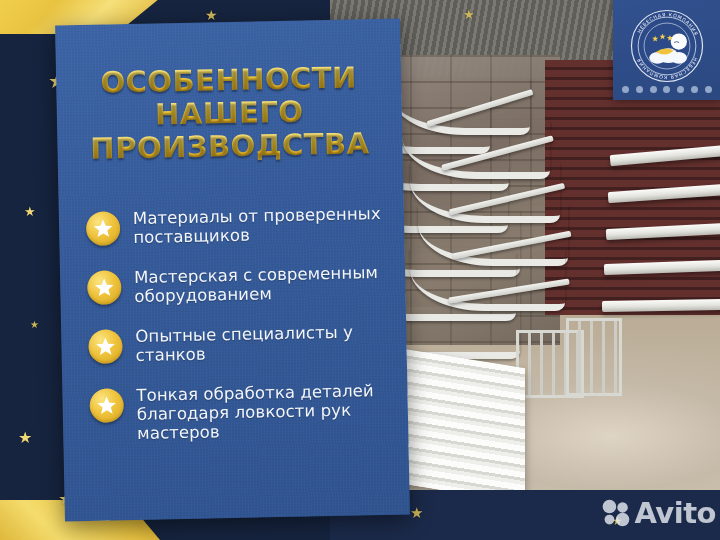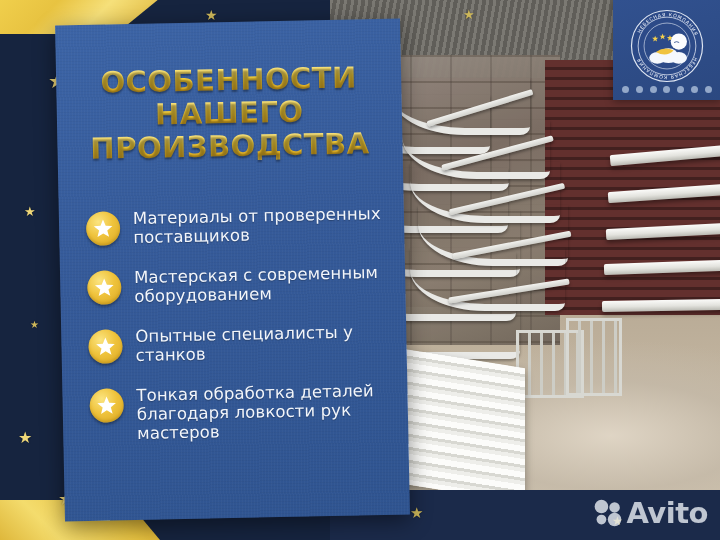--- a/index.html
+++ b/index.html
@@ -209,21 +209,21 @@
   .logo-badge {
     position: absolute;
     left: 50%; top: 9px;
     transform: translateX(-50%);
     width: 74px; height: 74px;
   }
 
   
   .avito {
     position: absolute;
-    right: 12px; bottom: 10px;
+    right: 4px; bottom: 10px;
     display: flex; align-items: center;
     opacity: .80;
   }
   .avito-text {
     font-family: "DejaVu Sans", sans-serif;
     font-weight: bold;
     font-size: 29px;
     color: #e9edf3;
     letter-spacing: -0.5px;
     margin-left: 3px;

